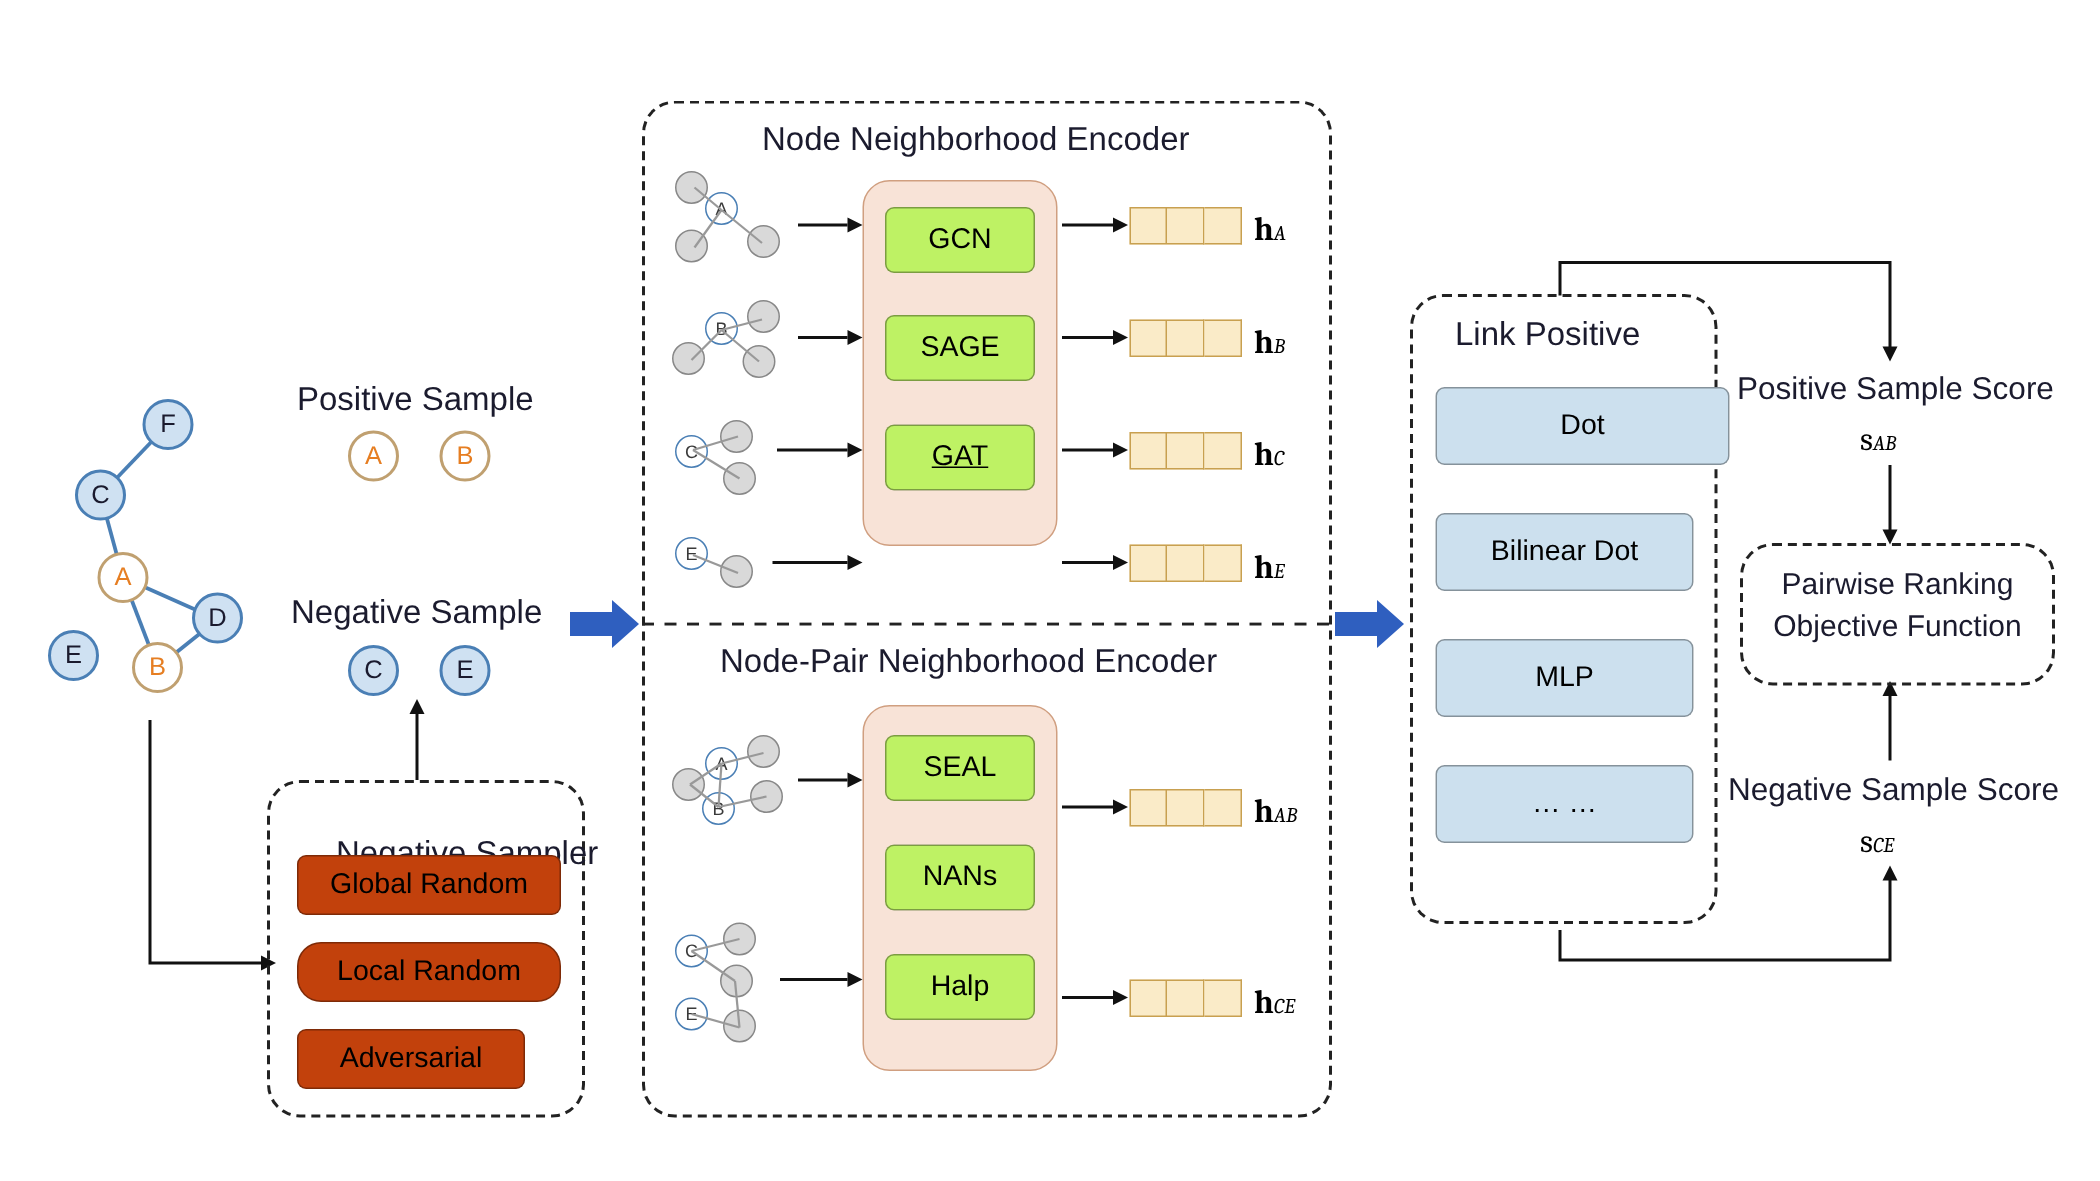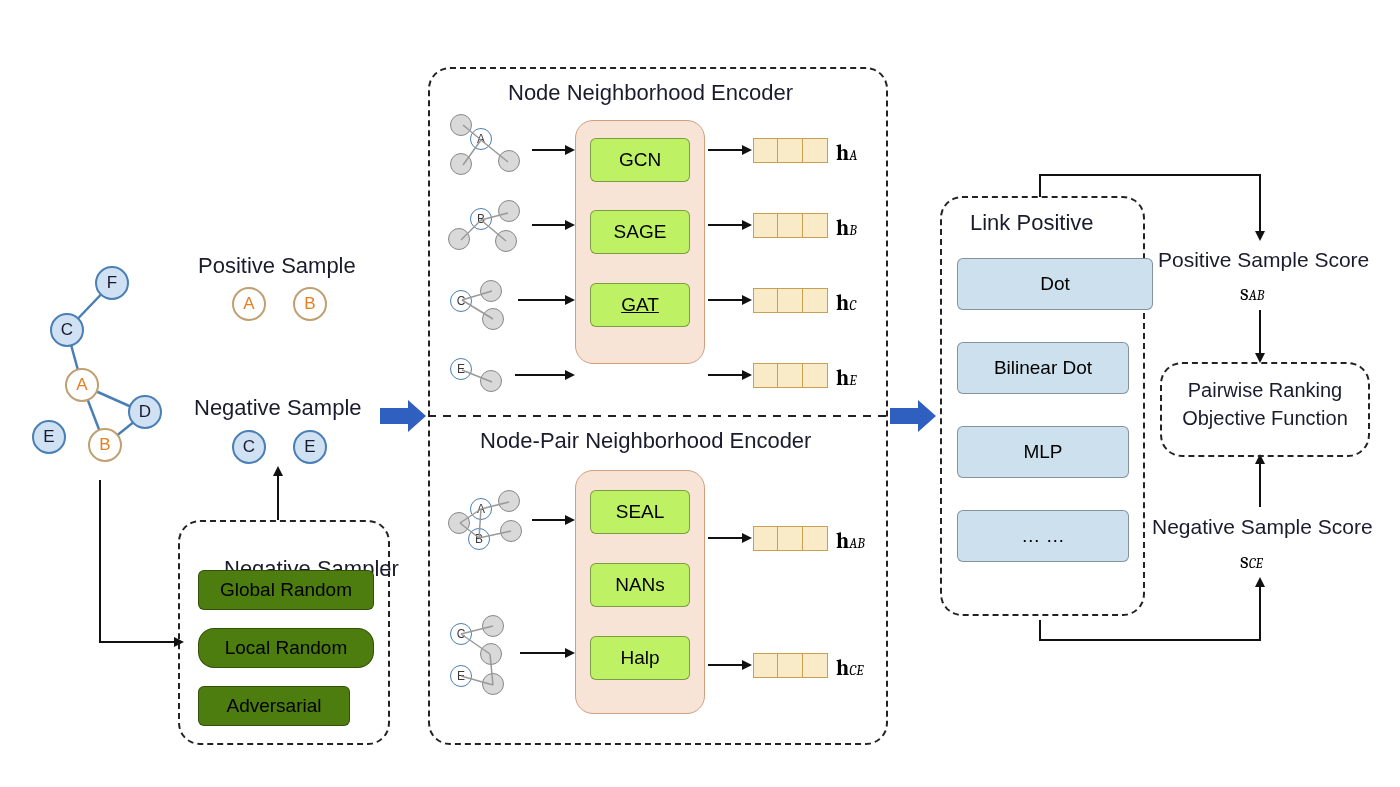--- a/index.html
+++ b/index.html
@@ -50,21 +50,21 @@
   }
   .pill-box {
     position:absolute;
     border-radius:6px;
     display:flex;
     align-items:center;
     justify-content:center;
     font-size:19px;
     border:1.5px solid rgba(0,0,0,0.35);
   }
-  .green-pill { background:#4d7c0f; }
+  .green-pill { background:#c2410c; }
   .orange-pill { background:#bef264; }
   .blue-pill { background:#cce0ee; }
   .encoder-group {
     position:absolute;
     background:#f8e3d7;
     border:1.5px solid #d09f80;
     border-radius:18px;
   }
   .vec {
     position:absolute;

